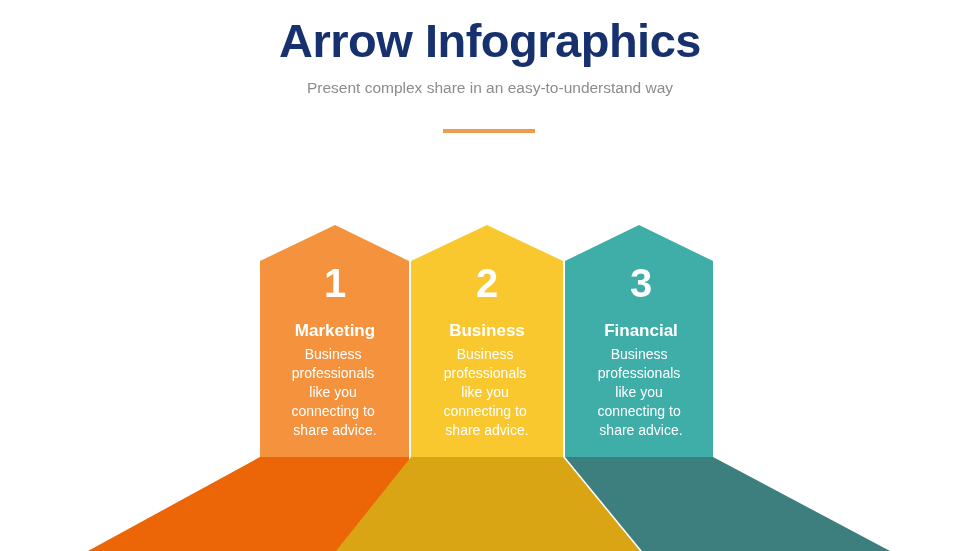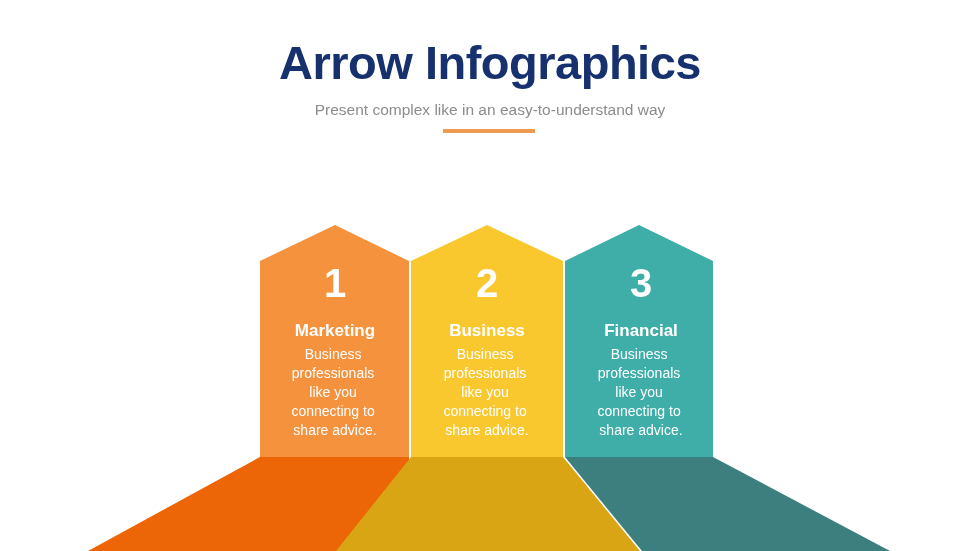--- a/index.html
+++ b/index.html
@@ -29,21 +29,21 @@
   #header {
     position: absolute;
     left: 0;
     top: 0;
     width: 980px;
     text-align: center;
   }
 
   #page-title {
     margin: 0;
-    padding-top: 38px;
+    padding-top: 16px;
     font-size: 47px;
     font-weight: bold;
     letter-spacing: -0.5px;
     color: #17306e;
     line-height: 1.08;
   }
 
   #page-subtitle {
     margin: 0;
     padding-top: 12px;
@@ -90,21 +90,21 @@
     fill: #ffffff;
   }
 </style>
 </head>
 <body>
 
 <div id="slide">
 
   <div id="header">
     <h1 id="page-title">Arrow Infographics</h1>
-    <p id="page-subtitle">Present complex like in an easy-to-understand way</p>
+    <p id="page-subtitle">Present complex share in an easy-to-understand way</p>
   </div>
   <div id="title-divider"></div>
 
   <svg id="arrow-graphic" viewBox="0 0 980 551">
 
     <g>
       <polygon points="260,457 409,457 409,551 88,551" fill="#EC6608"></polygon>
       <polygon points="411,457 563,457 640,551 336,551" fill="#D9A514"></polygon>
       <polygon points="565,457 713,457 890,551 642,551" fill="#3D7E7E"></polygon>
     </g>

